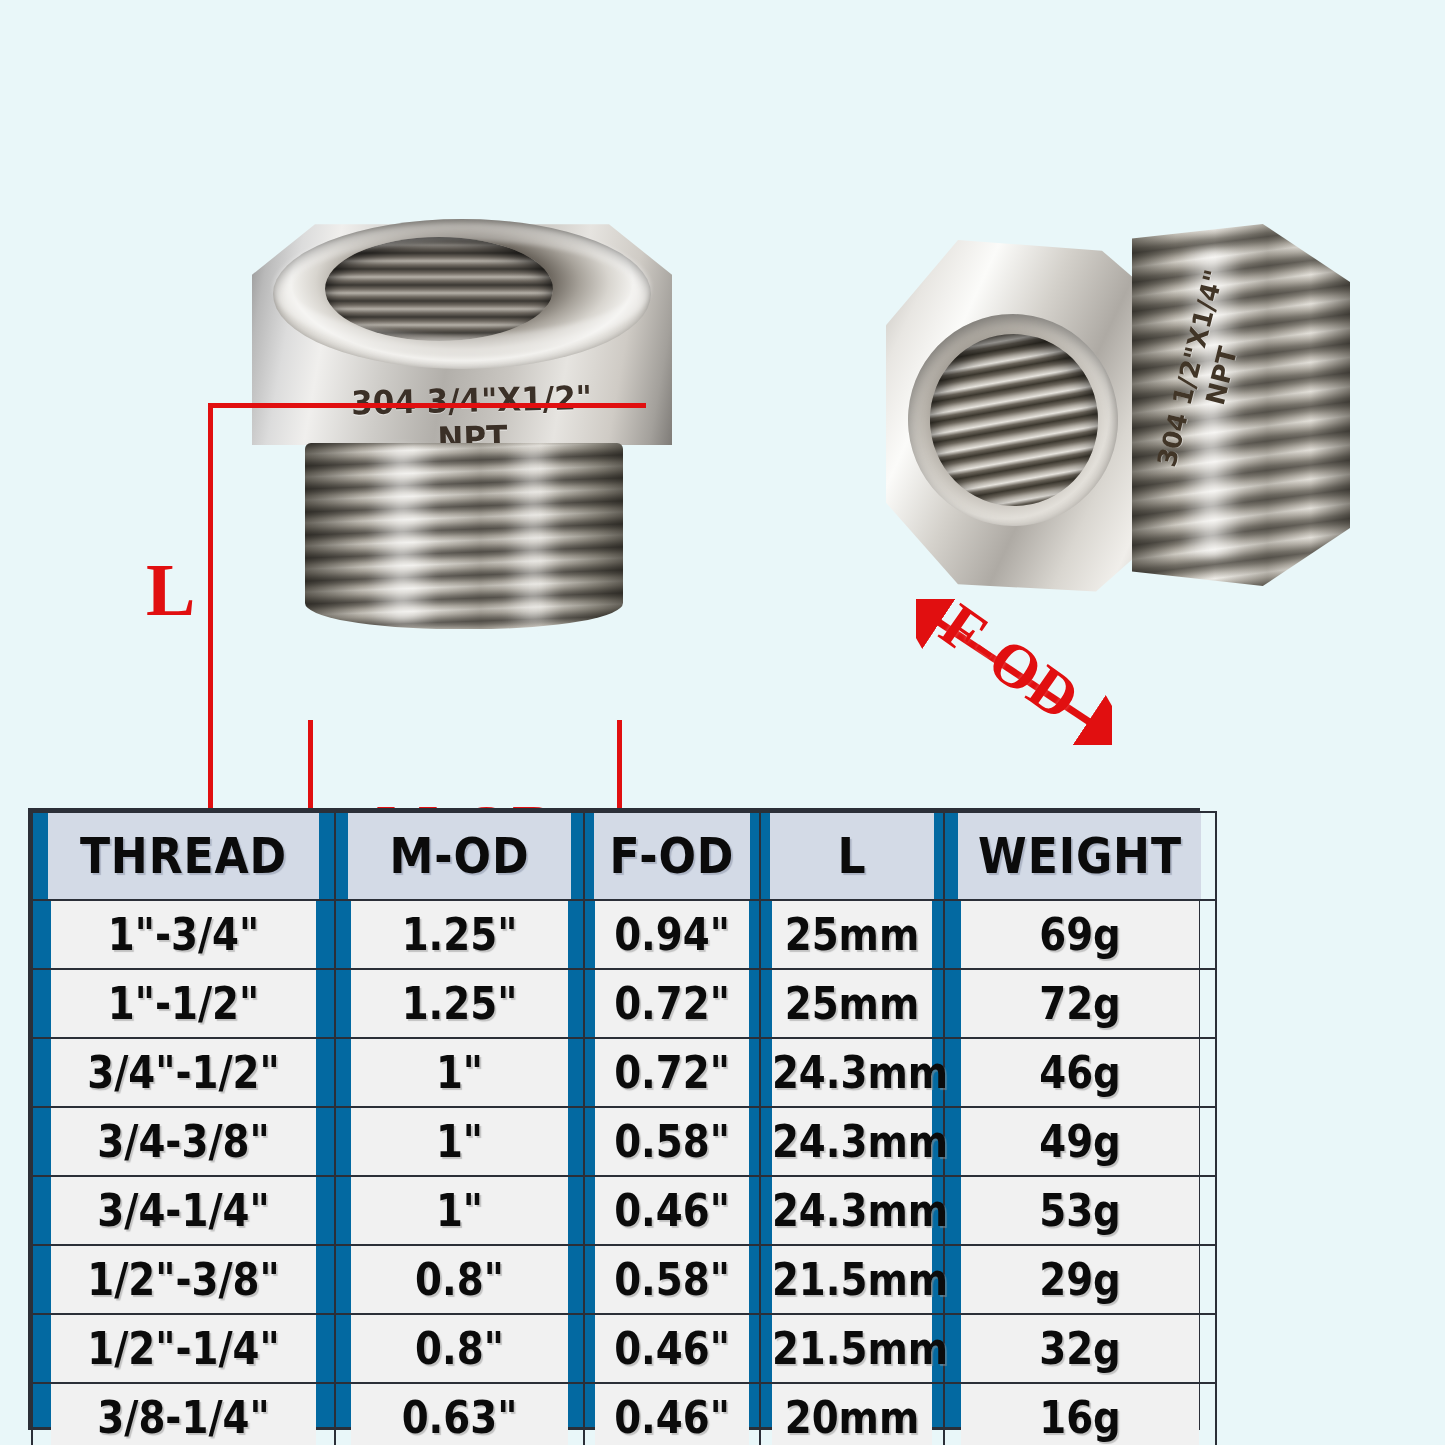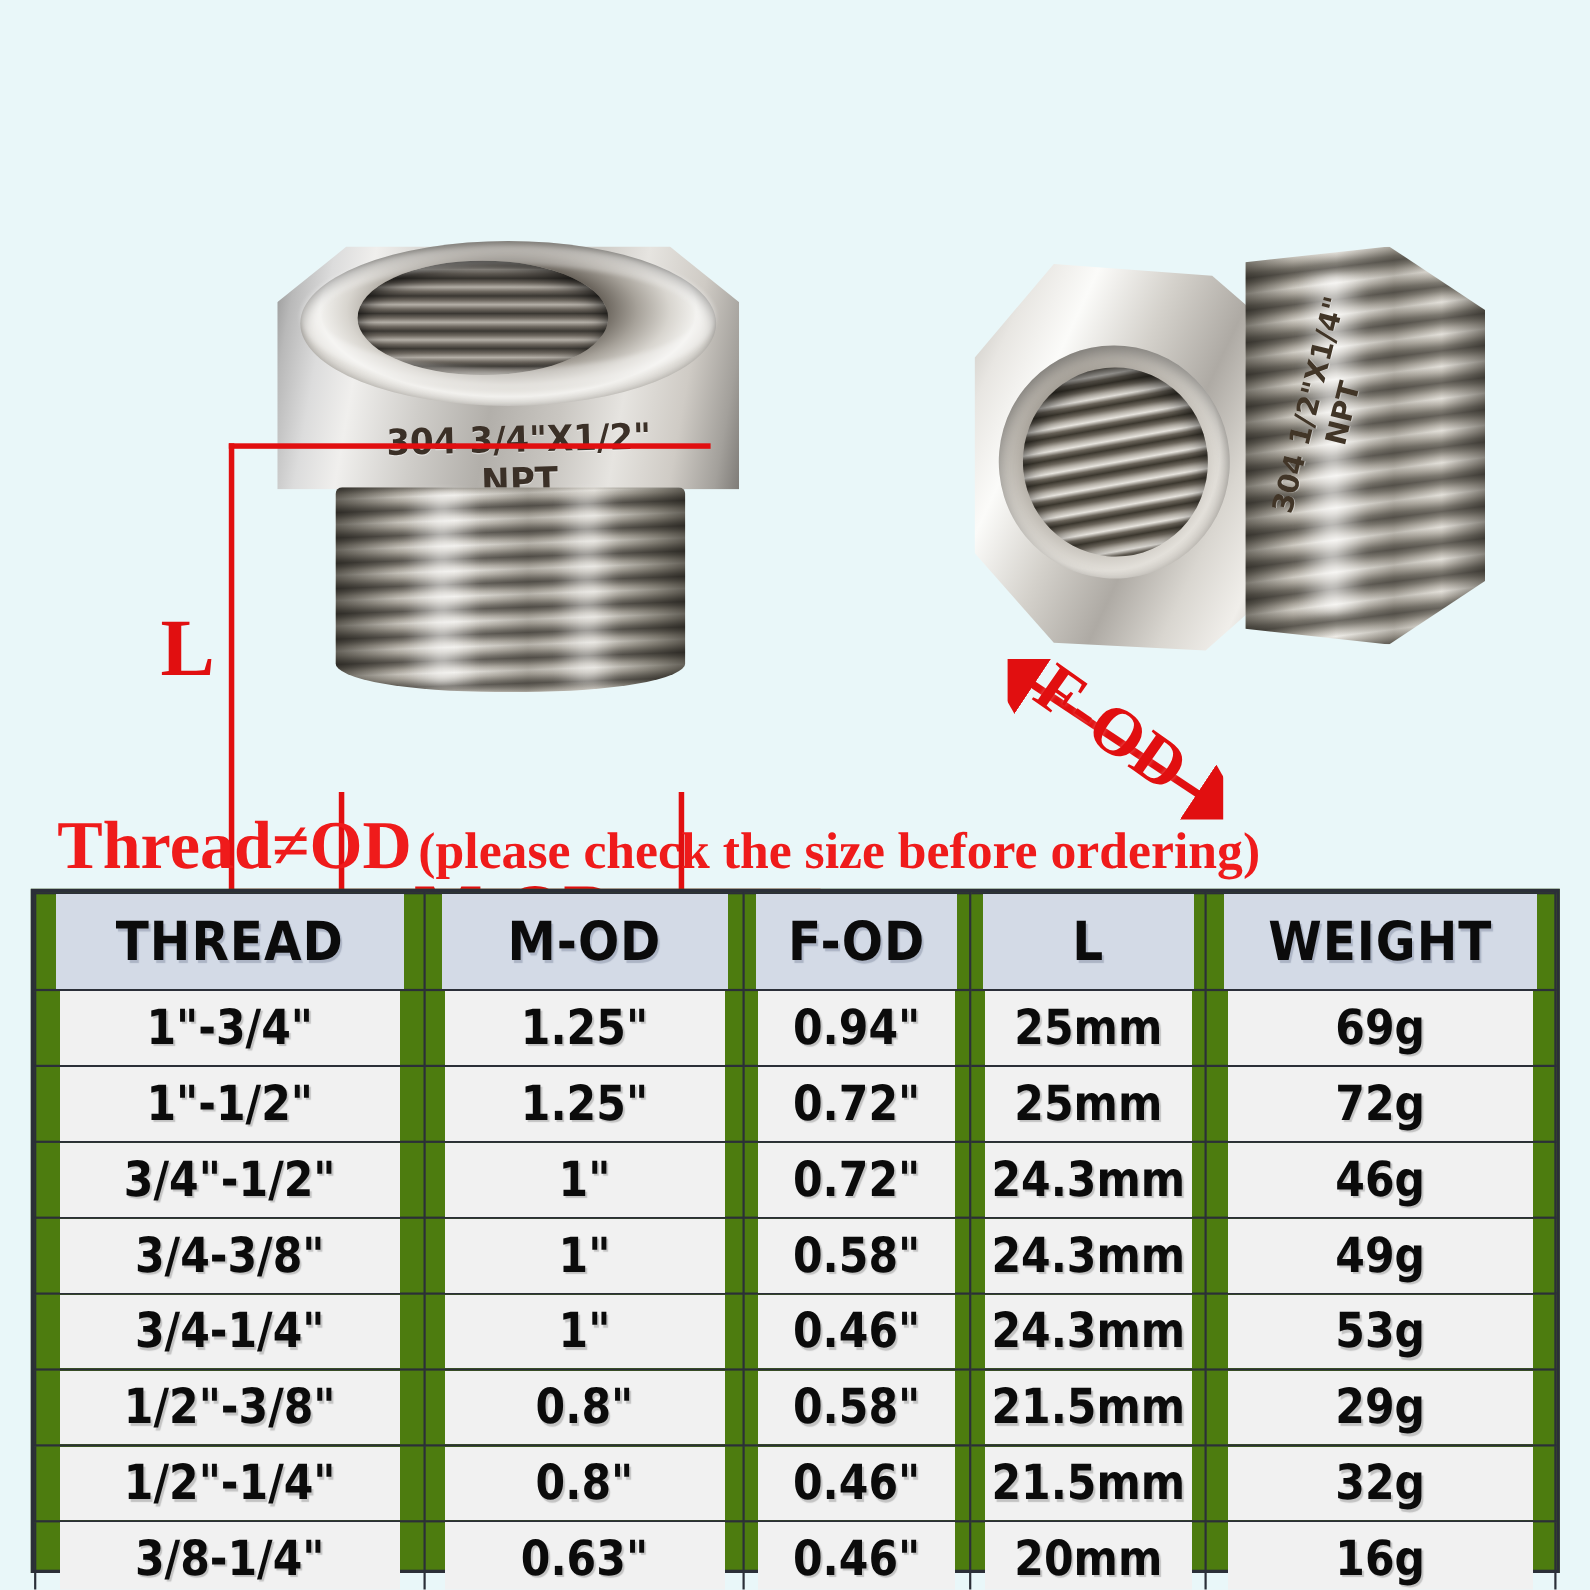--- a/index.html
+++ b/index.html
@@ -196,22 +196,22 @@
   .warn{
     position:absolute;left:52px;top:738px;width:1340px;height:60px;
     color:#ef1b1b;white-space:nowrap;
     font-family:"Liberation Serif",serif;font-weight:bold;
   }
   .warn-big{font-size:62px;line-height:62px;vertical-align:baseline;}
   .warn-small{font-size:47px;line-height:47px;vertical-align:baseline;margin-left:6px;}
 
   
   .table-wrap{
-    position:absolute;left:28px;top:808px;width:1390px;height:622px;
-    border:3px solid #2b2f38;box-sizing:border-box;background:#4d7c0f;
+    position:absolute;left:28px;top:808px;width:1172px;height:622px;
+    border:3px solid #2b2f38;box-sizing:border-box;background:#0369a1;
   }
   table.sizes{
     width:100%;height:100%;border-collapse:collapse;table-layout:fixed;
   }
   table.sizes th,table.sizes td{
     border:2px solid #2b2f38;
     text-align:center;vertical-align:middle;
     font-family:"DejaVu Sans",sans-serif;
     font-weight:bold;color:#0b0b0b;
     padding:0;
@@ -288,23 +288,20 @@
         </marker>
         <marker id="ah-end" markerWidth="9" markerHeight="9" refX="2" refY="4.5" orient="auto">
           <path d="M0,0 L9,4.5 L0,9 z" fill="#e10f10"></path>
         </marker>
       </defs>
       <line x1="12" y1="16" x2="184" y2="130" stroke="#e10f10" stroke-width="7" marker-start="url(#ah-start)" marker-end="url(#ah-end)"></line>
     </svg>
     <div class="fod-label">F-OD</div>
   </div>
 
-  <div class="warn">
-    <span class="warn-big">Thread≠OD</span><span class="warn-small">(please check the size before ordering)</span>
-  </div>
 
   <div class="table-wrap">
     <table class="sizes">
       <colgroup>
         <col class="c1">
           <col class="c2">
           <col class="c3">
           <col class="c4">
           <col class="c5">
       </colgroup>

